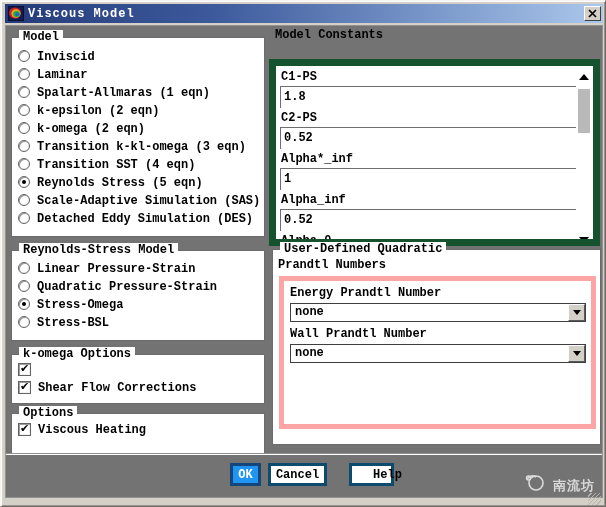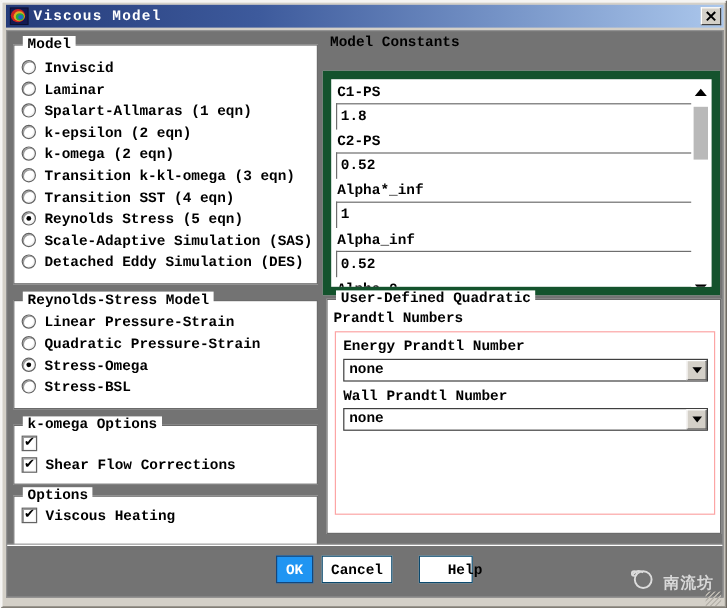--- a/index.html
+++ b/index.html
@@ -80,39 +80,39 @@
   .vscroll{position:absolute;right:1px;top:1px;width:16px;height:183px;background:#fff;}
   .sb-up,.sb-down{position:absolute;left:2px;width:12px;height:12px;display:flex;align-items:center;justify-content:center;}
   .sb-up{top:4px;}
   .sb-down{bottom:4px;}
   .tri-up{width:0;height:0;border-left:5px solid transparent;border-right:5px solid transparent;border-bottom:6px solid #000;}
   .tri-down{width:0;height:0;border-left:5px solid transparent;border-right:5px solid transparent;border-top:6px solid #000;}
   .sb-thumb{position:absolute;left:2px;top:22px;width:12px;height:44px;background:#b9b9b9;}
   
   .g-udf{position:absolute;left:3px;top:223px;width:329px;height:196px;}
   .udf-sub{position:absolute;left:5px;top:8px;font-size:12px;font-weight:bold;}
-  .prandtl-box{position:absolute;left:6px;top:26px;width:317px;height:153px;border:1px solid #fca5a5;}
+  .prandtl-box{position:absolute;left:6px;top:26px;width:317px;height:153px;border:5px solid #fca5a5;}
   .dd-label{font-size:12px;font-weight:bold;height:17px;line-height:17px;margin:4px 0 0 6px;}
   .combo{
     margin:1px 5px 0 6px;height:19px;border:1px solid #3f3f3f;background:#fff;
     display:flex;align-items:stretch;
   }
   .combo-value{flex:1;font-size:12px;font-weight:bold;line-height:17px;padding-left:4px;}
   .combo-btn{
     width:17px;background:#d4d0c8;flex:0 0 auto;
     border-top:1px solid #fff;border-left:1px solid #fff;
     border-right:1px solid #5a5a5a;border-bottom:1px solid #5a5a5a;
     display:flex;align-items:center;justify-content:center;
   }
   .combo-tri{width:0;height:0;border-left:4px solid transparent;border-right:4px solid transparent;border-top:5px solid #000;}
   
   .separator{position:absolute;left:0;top:427px;width:596px;height:2px;border-top:1px solid #8f8f8f;border-bottom:1px solid #fff;}
   .btn-row{position:absolute;left:224px;top:437px;display:flex;}
   .btn{
-    height:23px;border:1px solid #0c4a6e;background:#fff;color:#000;
+    height:23px;border:3px solid #0c4a6e;background:#fff;color:#000;
     font-size:12px;font-weight:bold;display:flex;align-items:center;justify-content:center;
   }
   .btn-ok{width:31px;background:#2095f2;border-color:#14467c;color:#fff;}
   .btn-cancel{width:59px;margin-left:7px;}
   .btn-help{width:45px;margin-left:22px;padding-left:32px;}
   
   .watermark{position:absolute;right:7px;top:440px;display:flex;align-items:center;color:#d2d2d2;}
   .wm-text{font-size:13px;font-weight:bold;letter-spacing:1px;color:#d8d8d8;margin-top:11px;}
   .wm-icon{margin-right:4px;}
   

